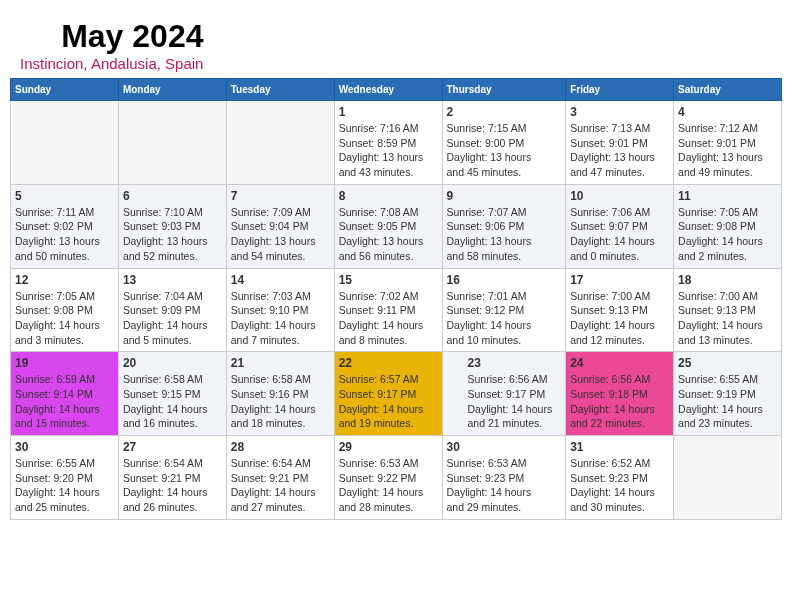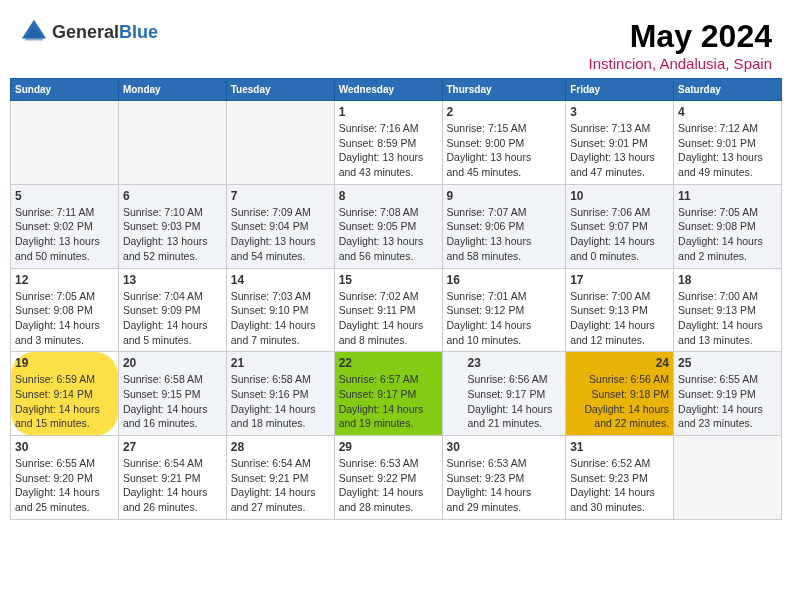--- a/index.html
+++ b/index.html
@@ -85,29 +85,20 @@
       color: #333;
     }
     .empty-cell {
       background: #f5f5f5 !important;
     }
   </style>
 </head>
 <body>
 
 <div class="header">
-  <div class="logo">
-    <svg class="logo-icon" viewBox="0 0 30 30" xmlns="http://www.w3.org/2000/svg">
-      <polygon points="15,2 28,22 2,22" fill="#2a6db5"></polygon>
-      <polygon points="15,8 25,24 5,24" fill="#1a5da0" opacity="0.5"></polygon>
-    </svg>
-    <div>
-      <span class="logo-text-general">General</span><span class="logo-text-blue">Blue</span>
-    </div>
-  </div>
   <div class="title-block">
     <div class="main-title">May 2024</div>
     <div class="subtitle">Instincion, Andalusia, Spain</div>
   </div>
 </div>
 
 <table class="calendar">
   <thead>
     <tr>
     <th>Sunday</th>
@@ -249,56 +240,56 @@
         </td>
         <td>
           <span class="day-num">18</span>
           <div class="day-info" style="white-space: pre-line;">Sunrise: 7:00 AM
 Sunset: 9:13 PM
 Daylight: 14 hours
 and 13 minutes.</div>
         </td>
       </tr>
       <tr>
-        <td style="background-color: #fde047; border-radius: 23px;">
+        <td style="background-color: #d946ef;">
           <span class="day-num">19</span>
           <div class="day-info" style="white-space: pre-line;">Sunrise: 6:59 AM
 Sunset: 9:14 PM
 Daylight: 14 hours
 and 15 minutes.</div>
         </td>
         <td style="background-color: rgb(240, 244, 248);">
           <span class="day-num">20</span>
           <div class="day-info" style="white-space: pre-line;">Sunrise: 6:58 AM
 Sunset: 9:15 PM
 Daylight: 14 hours
 and 16 minutes.</div>
         </td>
         <td style="background-color: rgb(240, 244, 248);">
           <span class="day-num">21</span>
           <div class="day-info" style="white-space: pre-line;">Sunrise: 6:58 AM
 Sunset: 9:16 PM
 Daylight: 14 hours
 and 18 minutes.</div>
         </td>
-        <td style="background-color: #84cc16;">
+        <td style="background-color: #eab308;">
           <span class="day-num">22</span>
           <div class="day-info" style="white-space: pre-line;">Sunrise: 6:57 AM
 Sunset: 9:17 PM
 Daylight: 14 hours
 and 19 minutes.</div>
         </td>
         <td style="background-color: rgb(240, 244, 248); padding-left: 25px;">
           <span class="day-num">23</span>
           <div class="day-info" style="white-space: pre-line;">Sunrise: 6:56 AM
 Sunset: 9:17 PM
 Daylight: 14 hours
 and 21 minutes.</div>
         </td>
-        <td style="background-color: #eab308; text-align: right;">
+        <td style="background-color: #ec4899;">
           <span class="day-num">24</span>
           <div class="day-info" style="white-space: pre-line;">Sunrise: 6:56 AM
 Sunset: 9:18 PM
 Daylight: 14 hours
 and 22 minutes.</div>
         </td>
         <td style="background-color: rgb(240, 244, 248);">
           <span class="day-num">25</span>
           <div class="day-info" style="white-space: pre-line;">Sunrise: 6:55 AM
 Sunset: 9:19 PM

